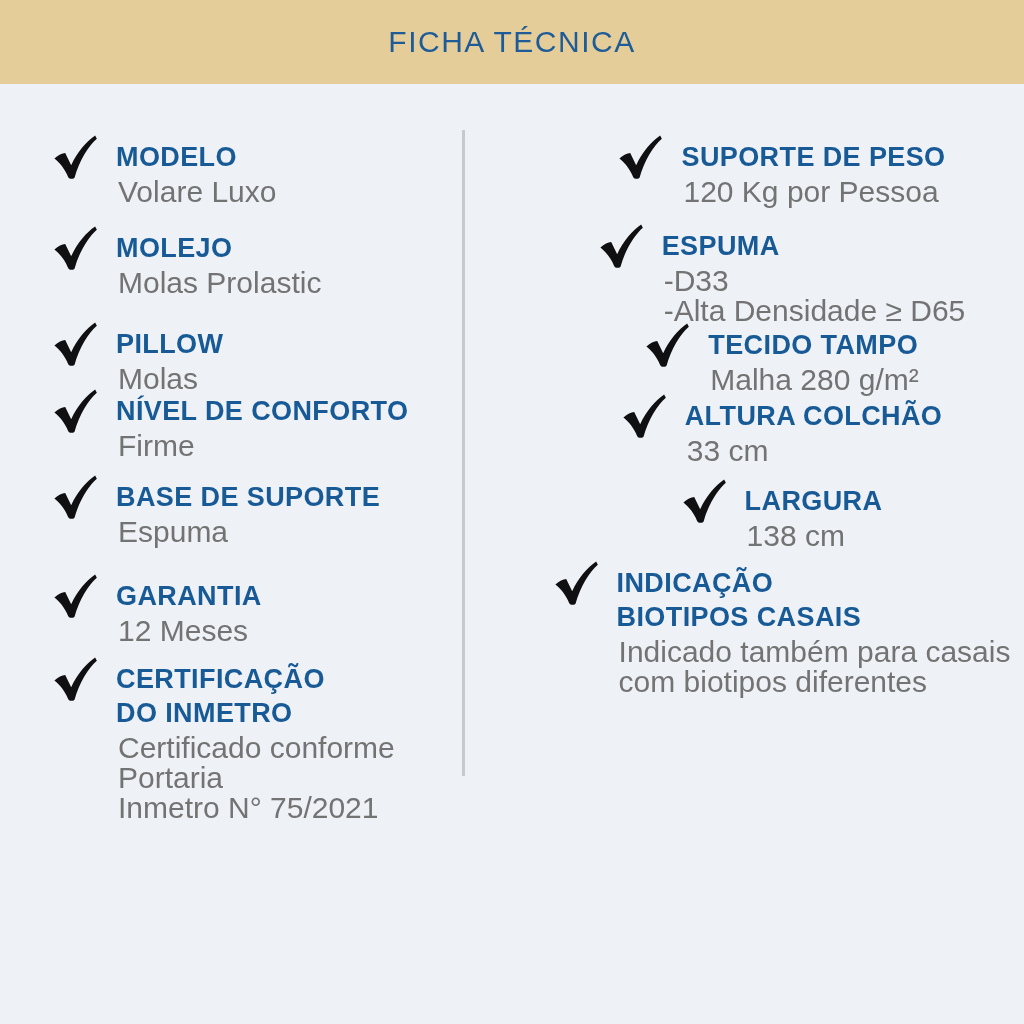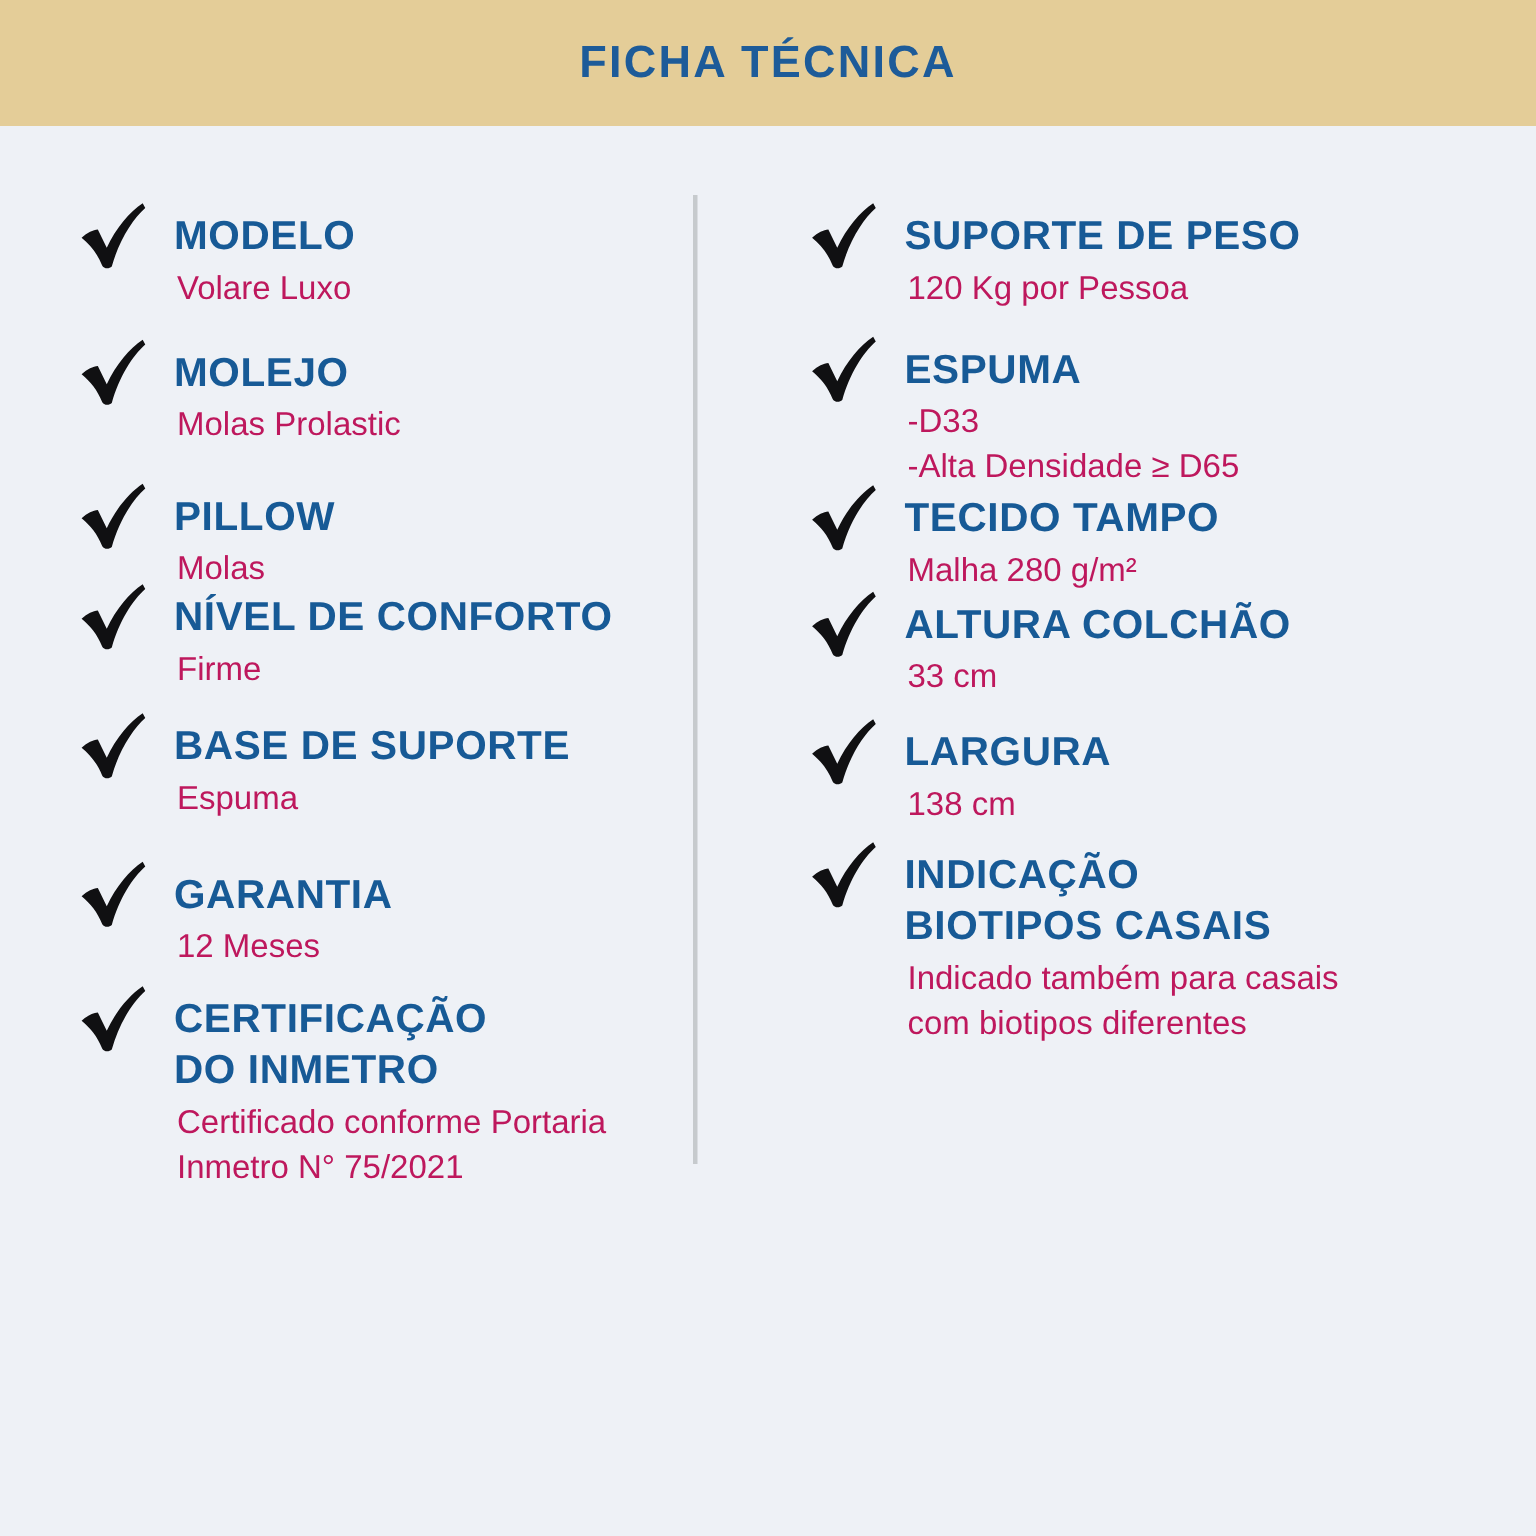--- a/index.html
+++ b/index.html
@@ -11,30 +11,30 @@
   }
   .page { width:1024px; height:1024px; position:relative; background:#eef1f6; }
 
   .header {
     height:84px; width:100%;
     background:#e4cd98;
     display:flex; align-items:center; justify-content:center;
   }
   .header-title {
     color:#1d5b99;
-    font-size:30px; font-weight:bold; letter-spacing:1.5px;
+    font-size:30px; font-weight:normal; letter-spacing:1.5px;
   }
 
   .content {
     display:flex;
     align-items:flex-start;
   }
   .col { display:flex; flex-direction:column; padding-top:56px; }
   .col-left  { width:462px; padding-left:52px; }
-  .col-right { flex:1; padding-left:74px; }
+  .col-right { flex:1; padding-left:74px;align-items:center; }
 
   .divider {
     width:3px; height:646px;
     margin-top:46px;
     background:#c6cacd;
     flex:none;
   }
 
   .item { display:flex; gap:18px; }
   .check {
@@ -42,21 +42,21 @@
     margin-top:-7px;
   }
   .check svg { width:100%; height:100%; }
 
   .label {
     font-size:27px; font-weight:bold; color:#175a96;
     line-height:34px; letter-spacing:0.4px;
     white-space:pre-line;
   }
   .value {
-    font-size:22px; color:#be185d;
+    font-size:30px; color:#737373;
     line-height:30px; margin-top:3px; padding-left:2px;
     white-space:pre-line;
   }
 
   .col-left  .item:nth-child(1){margin-bottom:24px}
   .col-left  .item:nth-child(2){margin-bottom:29px}
   .col-left  .item:nth-child(3){}
   .col-left  .item:nth-child(4){margin-bottom:19px}
   .col-left  .item:nth-child(5){margin-bottom:32px}
   .col-left  .item:nth-child(6){margin-bottom:16px}

